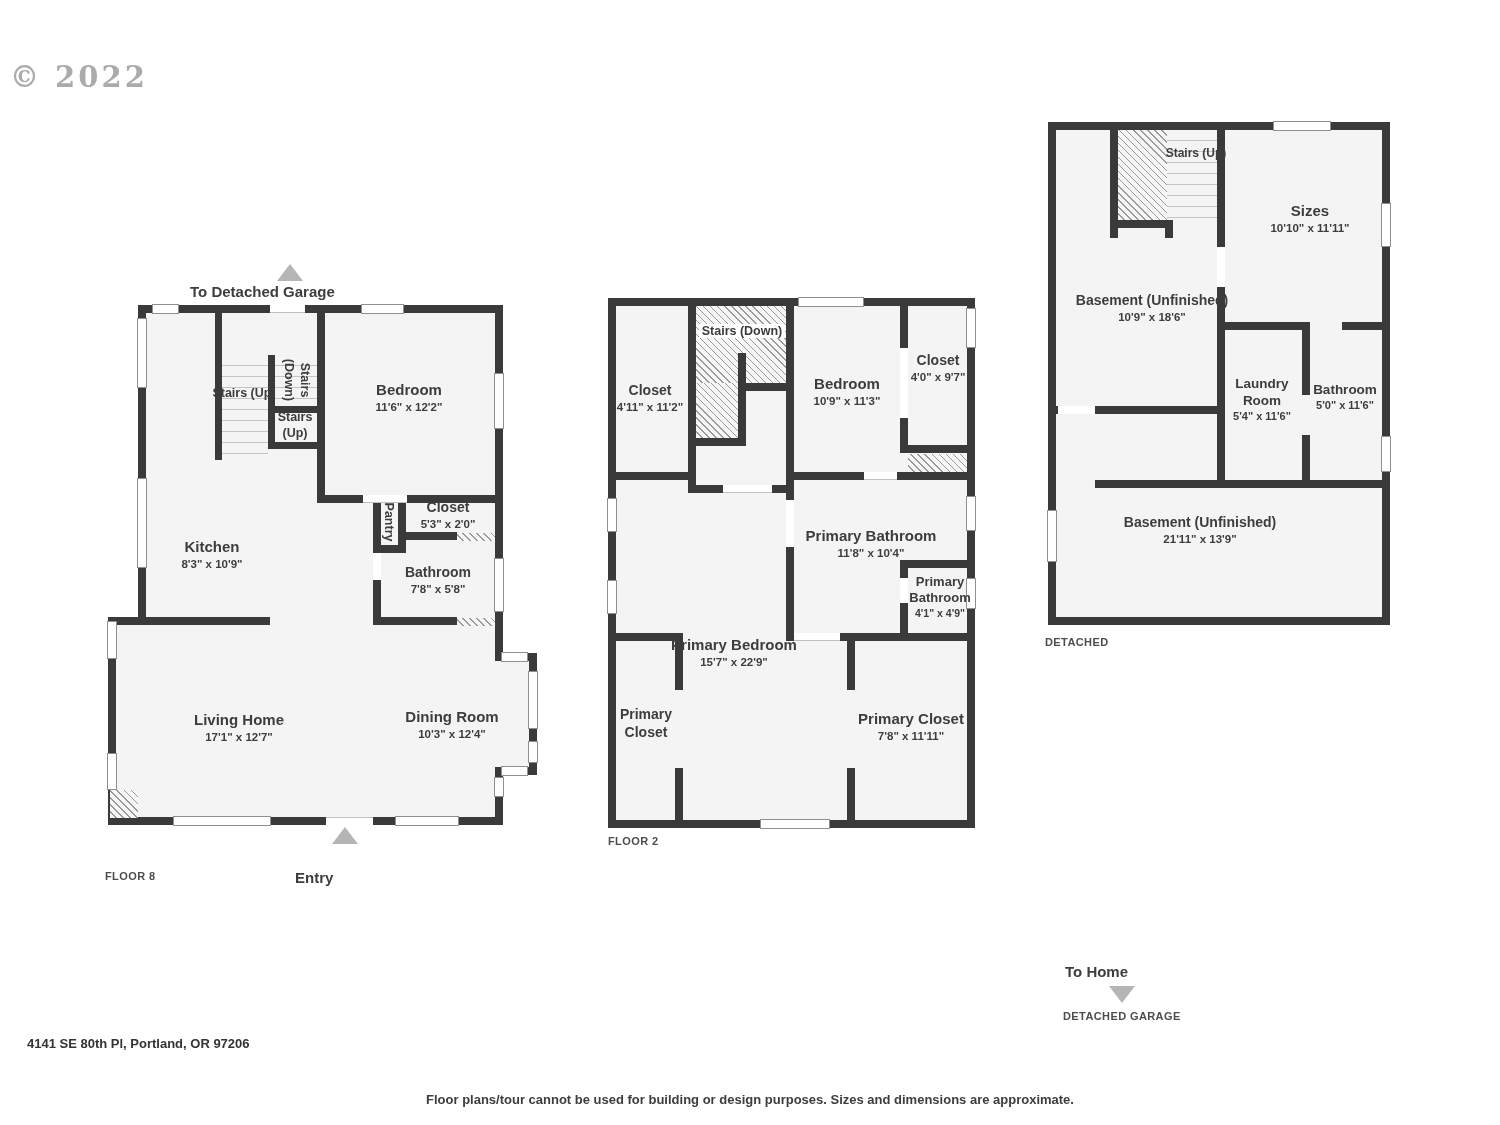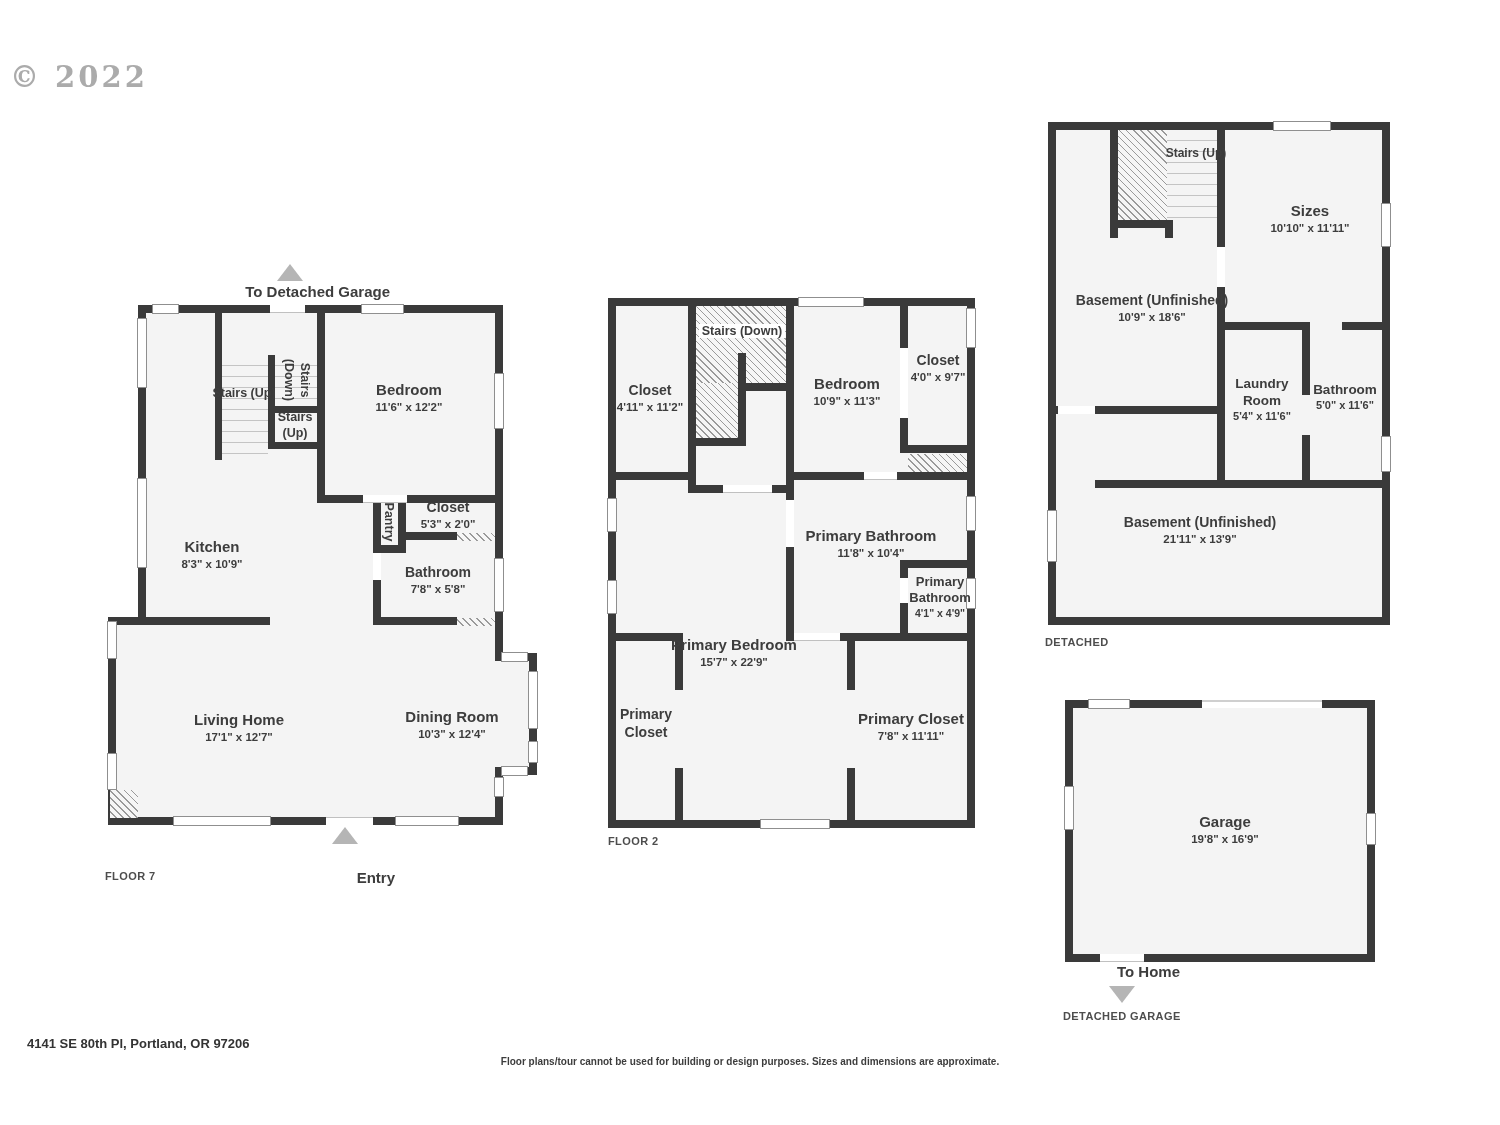--- a/index.html
+++ b/index.html
@@ -13,27 +13,27 @@
   i.gline{border-bottom:1px solid #c0c0c0}
   i.hatch{position:absolute;display:block;background:repeating-linear-gradient(45deg,#f6f6f6 0 4px,#9a9a9a 4px 5px)}
   i.treads{position:absolute;display:block;background:repeating-linear-gradient(to bottom,rgba(0,0,0,0) 0 10px,#c4c4c4 10px 11px)}
   .rlabel{position:absolute;text-align:center;line-height:1.25;color:#3d3d3d}
   .rname{display:block;font-weight:700;font-size:15px}
   .rdims{display:block;font-weight:700;font-size:11.5px}
   .slabel{position:absolute;text-align:center;font-weight:700;font-size:12.5px;line-height:1.3;color:#3d3d3d}
   .slabel .bg{background:#fff;padding:0 3px}
   .rot90{transform:rotate(90deg)}
   .caption{position:absolute;font-size:11px;font-weight:700;color:#4d4d4d;letter-spacing:.4px}
-  .arrowlab{position:absolute;font-size:15px;font-weight:700;color:#3d3d3d;text-align:right}
+  .arrowlab{position:absolute;font-size:15px;font-weight:700;color:#3d3d3d;text-align:left}
   .tri-up{position:absolute;width:0;height:0;border-left:13px solid transparent;border-right:13px solid transparent;border-bottom:17px solid #b5b5b5}
   .tri-down{position:absolute;width:0;height:0;border-left:13px solid transparent;border-right:13px solid transparent;border-top:17px solid #b5b5b5}
   .copyright{position:absolute;left:10px;top:60px;font-family:"DejaVu Serif",serif;font-weight:700;
              font-size:29px;color:#ababab;letter-spacing:3px}
   .addr{position:absolute;left:27px;top:1036px;font-size:13px;font-weight:700;color:#333}
-  .disc{position:absolute;left:375px;top:1056px;width:750px;text-align:center;font-size:10px;font-weight:700;color:#3d3d3d}
+  .disc{position:absolute;left:375px;top:1092px;width:750px;text-align:center;font-size:13px;font-weight:700;color:#3d3d3d}
 </style>
 </head>
 <body>
 
 <div id="canvas">
 
   <div class="copyright">© 2022</div>
 
   <div class="tri-up" style="left:277px;top:264px"></div>
   <div class="arrowlab" style="left:190px;top:283px;width:200px">To Detached Garage</div>
@@ -121,21 +121,21 @@
       <span class="rdims">17'1" x 12'7"</span>
     </div>
     <div class="rlabel" style="left:254px;top:403px;width:180px">
       <span class="rname">Dining Room</span>
       <span class="rdims">10'3" x 12'4"</span>
     </div>
   </div>
 
   <div class="tri-up" style="left:332px;top:827px"></div>
   <div class="arrowlab" style="left:295px;top:869px;width:100px">Entry</div>
-  <div class="caption" style="left:105px;top:870px">FLOOR 7</div>
+  <div class="caption" style="left:105px;top:870px">FLOOR 8</div>
 
   <div class="plan" style="left:608px;top:298px;width:370px;height:532px">
     <div class="fill" style="left:4px;top:4px;width:359px;height:524px"></div>
 
     <i class="w" style="left:0;top:0;width:367px;height:8px"></i>
     <i class="w" style="left:0;top:0;width:8px;height:530px"></i>
     <i class="w" style="left:0;top:522px;width:367px;height:8px"></i>
     <i class="w" style="left:359px;top:0;width:8px;height:530px"></i>
 
     <i class="hatch" style="left:88px;top:8px;width:90px;height:77px"></i>
@@ -267,37 +267,20 @@
       <span class="rname" style="font-size:13.5px">Bathroom</span>
       <span class="rdims" style="font-size:11px">5'0" x 11'6"</span>
     </div>
     <div class="rlabel" style="left:50px;top:392px;width:204px">
       <span class="rname" style="font-size:14px">Basement (Unfinished)</span>
       <span class="rdims">21'11" x 13'9"</span>
     </div>
   </div>
   <div class="caption" style="left:1045px;top:636px">DETACHED</div>
 
-  <div class="plan" style="left:1065px;top:700px;width:310px;height:262px">
-    <div class="fill" style="left:4px;top:4px;width:302px;height:254px"></div>
-    <i class="w" style="left:0;top:0;width:137px;height:8px"></i>
-    <i class="w" style="left:257px;top:0;width:53px;height:8px"></i>
-    <i class="gap" style="left:137px;top:0;width:120px;height:8px;border-top:2px solid #cfcfcf"></i>
-    <i class="w" style="left:0;top:0;width:8px;height:262px"></i>
-    <i class="w" style="left:302px;top:0;width:8px;height:262px"></i>
-    <i class="w" style="left:0;top:254px;width:310px;height:8px"></i>
-    <i class="gap" style="left:35px;top:254px;width:44px;height:8px;border-bottom:1px solid #c0c0c0"></i>
-    <i class="win" style="left:23px;top:-1px;width:42px;height:10px"></i>
-    <i class="win" style="left:-1px;top:86px;width:10px;height:44px"></i>
-    <i class="win" style="left:301px;top:113px;width:10px;height:32px"></i>
-    <div class="rlabel" style="left:80px;top:113px;width:160px">
-      <span class="rname">Garage</span>
-      <span class="rdims">19'8" x 16'9"</span>
-    </div>
-  </div>
   <div class="arrowlab" style="left:1065px;top:963px;width:115px">To Home</div>
   <div class="tri-down" style="left:1109px;top:986px"></div>
   <div class="caption" style="left:1063px;top:1010px">DETACHED GARAGE</div>
 
   <div class="addr">4141 SE 80th Pl, Portland, OR 97206</div>
   <div class="disc">Floor plans/tour cannot be used for building or design purposes. Sizes and dimensions are approximate.</div>
 
 </div>
 
 </body></html>

